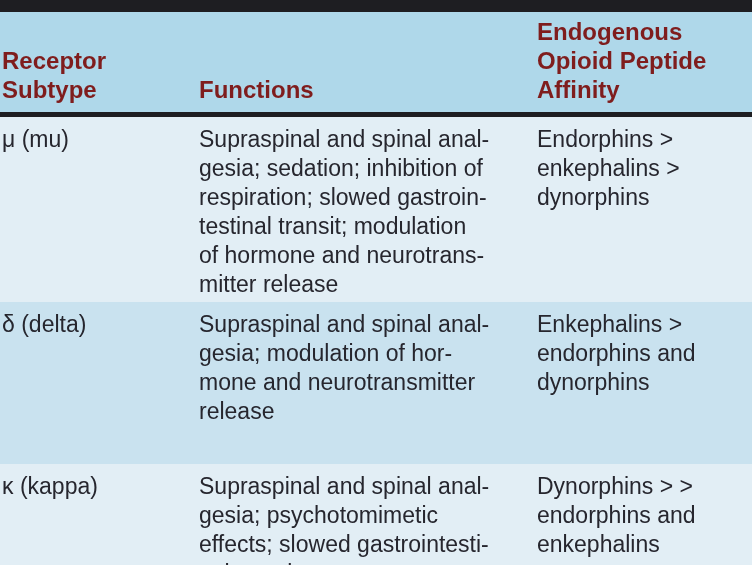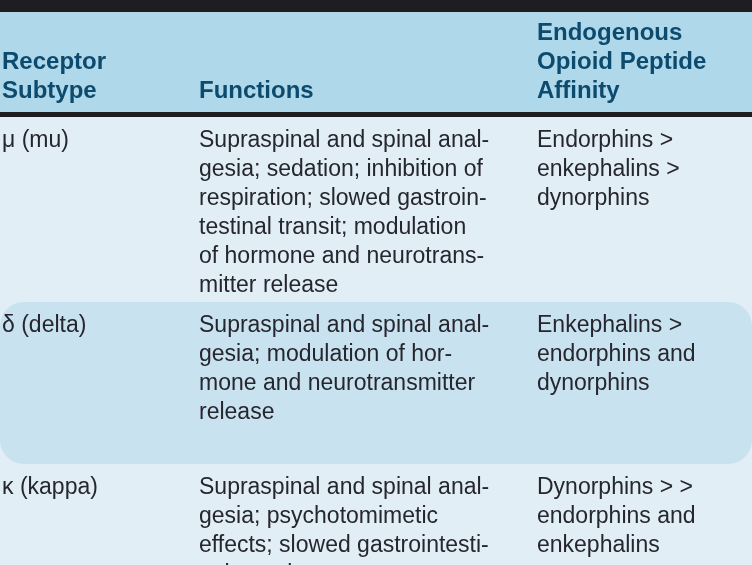--- a/index.html
+++ b/index.html
@@ -25,30 +25,29 @@
     background: #afd8ea;
     display: flex;
     align-items: flex-end;
     box-sizing: border-box;
     padding-bottom: 8px;
   }
   .header-cell {
     font-weight: bold;
     font-size: 24px;
     line-height: 29px;
-    color: #0c4a6e;
+    color: #7f1d1d;
     white-space: pre-line;
   }
 
   .row {
     display: flex;
     box-sizing: border-box;
     padding-top: 8px;
     flex: none;
-    border-radius: 24px;
   }
   .row-light { background: #e2eef5; }
   .row-alt   { background: #c9e2ef; }
   .row-mu    { height: 185px; }
   .row-delta { height: 162px; }
   .row-kappa { height: 109px; }
 
   .col1 { width: 199px; padding-left: 2px; box-sizing: border-box; flex: none; }
   .col2 { width: 338px; flex: none; }
   .col3 { flex: 1; padding-right: 6px; box-sizing: border-box; }

